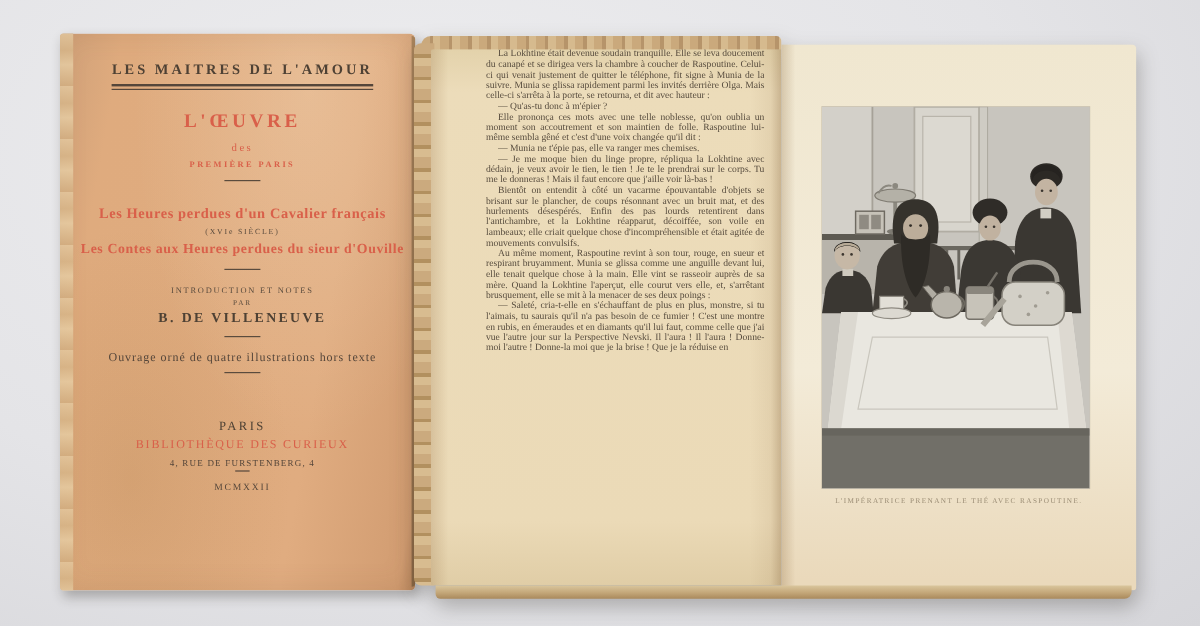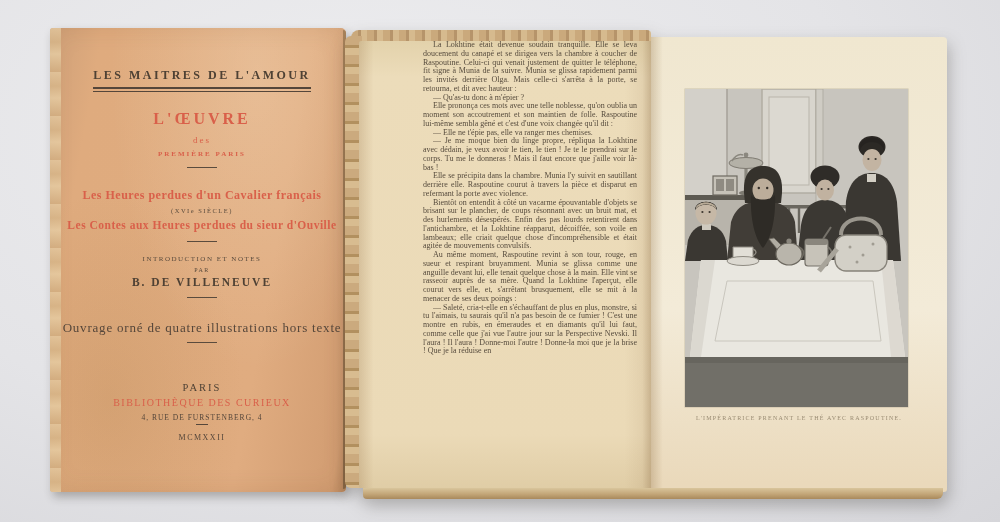--- a/index.html
+++ b/index.html
@@ -32,38 +32,38 @@
   .cover-edge-right{
     position:absolute;right:0;top:2px;width:3px;height:99%;
     background:linear-gradient(180deg,#9c7a52,#8a6a46 60%,#7d5f3e);
     border-radius:0 4px 4px 0;opacity:.8;
   }
   .cover-inner{
     position:absolute;left:11px;top:0;right:3px;bottom:0;
     display:flex;flex-direction:column;align-items:center;text-align:center;
     color:#55463a;
   }
-  .series{margin-top:40px;font-size:12px;font-weight:bold;letter-spacing:2.5px;color:#4e4134;}
+  .series{margin-top:23px;font-size:12px;font-weight:bold;letter-spacing:2.5px;color:#4e4134;}
   .series-rule{margin-top:4px;width:218px;border-top:2px solid #55463a;border-bottom:1px solid #55463a;height:2px;}
   .red{color:var(--cover-red,#d9604a);}
   .t-oeuvre{margin-top:18px;font-size:16px;font-weight:bold;letter-spacing:3px;}
   .t-des{margin-top:7px;font-size:9px;letter-spacing:2px;}
   .t-main{margin-top:6px;font-size:27px;font-weight:bold;letter-spacing:1px;}
   .t-part{margin-top:5px;font-size:7px;font-weight:bold;letter-spacing:2px;}
   .rule{width:30px;border-top:1.5px solid #5a4b3d;}
   .rule-1{margin-top:9px;}
   .work-1{margin-top:20px;font-size:12px;font-weight:bold;letter-spacing:.5px;}
   .work-note{margin-top:4px;font-size:6.5px;letter-spacing:1.5px;color:#5a4b3d;}
   .work-2{margin-top:5px;font-size:11.5px;font-weight:bold;letter-spacing:.5px;}
   .rule-2{margin-top:10px;}
   .ed-intro{margin-top:13px;font-size:7px;letter-spacing:1.5px;color:#5a4b3d;}
   .ed-par{margin-top:4px;font-size:6px;letter-spacing:1.5px;color:#5a4b3d;}
   .ed-name{margin-top:3px;font-size:11.5px;font-weight:bold;letter-spacing:2px;color:#4e4134;}
   .rule-3{margin-top:9px;}
-  .ill-note{margin-top:22px;font-size:13px;letter-spacing:.8px;color:#55463a;text-align:right;}
+  .ill-note{margin-top:12px;font-size:10px;letter-spacing:.8px;color:#55463a;text-align:right;}
   .rule-4{margin-top:6px;}
   .city{margin-top:39px;font-size:10.5px;letter-spacing:2px;color:#4e4134;}
   .publisher{margin-top:4px;font-size:10px;font-weight:normal;letter-spacing:1.5px;}
   .address{margin-top:5px;font-size:7.5px;letter-spacing:1px;color:#55463a;}
   .imprint-dash{margin-top:2px;width:12px;border-top:1px solid #55463a;}
   .year{margin-top:8px;font-size:8px;letter-spacing:1.5px;color:#55463a;text-align:center;}
 
   
   .open-book{
     position:absolute;left:345px;top:28px;width:606px;height:472px;
@@ -101,21 +101,21 @@
     border-radius:0 0 6px 4px;
   }
 
   .page-head{
     margin:28px 14px 7px 46px;position:relative;height:11px;
     color:#6d6152;font-size:8.5px;
   }
   .folio{position:absolute;left:0;top:0;letter-spacing:.5px;}
   .running{position:absolute;left:0;right:0;text-align:center;letter-spacing:2px;font-size:8px;}
   .body-text{
-    margin:0 14px 0 64px;height:352px;overflow:hidden;
+    margin:0 14px 0 46px;height:352px;overflow:hidden;
     font-size:8px;line-height:8.75px;color:#564b3d;
     text-align:justify;
   }
   .body-text p{margin:0;text-indent:10px;}
 
   
   .photo{
     position:absolute;left:34px;top:52px;width:223px;height:318px;
     box-shadow:0 0 0 .5px rgba(90,80,60,.25);
     background:#c8c5be;
@@ -162,23 +162,22 @@
 
   <div class="open-book">
     <div class="deckle-top"></div>
     <div class="deckle-left"></div>
 
     <div class="page page-left">
       <div class="body-text">
           <p>La Lokhtine était devenue soudain tranquille. Elle se leva doucement du canapé et se dirigea vers la chambre à coucher de Raspoutine. Celui-ci qui venait justement de quitter le téléphone, fit signe à Munia de la suivre. Munia se glissa rapidement parmi les invités derrière Olga. Mais celle-ci s'arrêta à la porte, se retourna, et dit avec hauteur :</p>
           <p>— Qu'as-tu donc à m'épier ?</p>
           <p>Elle prononça ces mots avec une telle noblesse, qu'on oublia un moment son accoutrement et son maintien de folle. Raspoutine lui-même sembla gêné et c'est d'une voix changée qu'il dit :</p>
-          <p>— Elle ne t'épie pas, elle va ranger mes chemises.</p>
+          <p>— Munia ne t'épie pas, elle va ranger mes chemises.</p>
           <p>— Je me moque bien du linge propre, répliqua la Lokhtine avec dédain, je veux avoir le tien, le tien ! Je te le prendrai sur le corps. Tu me le donneras ! Mais il faut encore que j'aille voir là-bas !</p>
-          <p>Elle se précipita dans la chambre. Munia l'y suivit en sautillant derrière elle. Raspoutine courut à travers la pièce et disparut en refermant la porte avec violence.</p>
           <p>Bientôt on entendit à côté un vacarme épouvantable d'objets se brisant sur le plancher, de coups résonnant avec un bruit mat, et des hurlements désespérés. Enfin des pas lourds retentirent dans l'antichambre, et la Lokhtine réapparut, décoiffée, son voile en lambeaux; elle criait quelque chose d'incompréhensible et était agitée de mouvements convulsifs.</p>
           <p>Au même moment, Raspoutine revint à son tour, rouge, en sueur et respirant bruyamment. Munia se glissa comme une anguille devant lui, elle tenait quelque chose à la main. Elle vint se rasseoir auprès de sa mère. Quand la Lokhtine l'aperçut, elle courut vers elle, et, s'arrêtant brusquement, elle se mit à la menacer de ses deux poings :</p>
           <p>— Saleté, cria-t-elle en s'échauffant de plus en plus, monstre, si tu l'aimais, tu saurais qu'il n'a pas besoin de ce fumier ! C'est une montre en rubis, en émeraudes et en diamants qu'il lui faut, comme celle que j'ai vue l'autre jour sur la Perspective Nevski. Il l'aura ! Il l'aura ! Donne-moi l'autre ! Donne-la moi que je la brise ! Que je la réduise en</p>
         </div>
     </div>
 
     <div class="page page-right">
       <div class="photo">
         <svg width="223" height="318" viewBox="0 0 223 318" aria-hidden="true">
 

